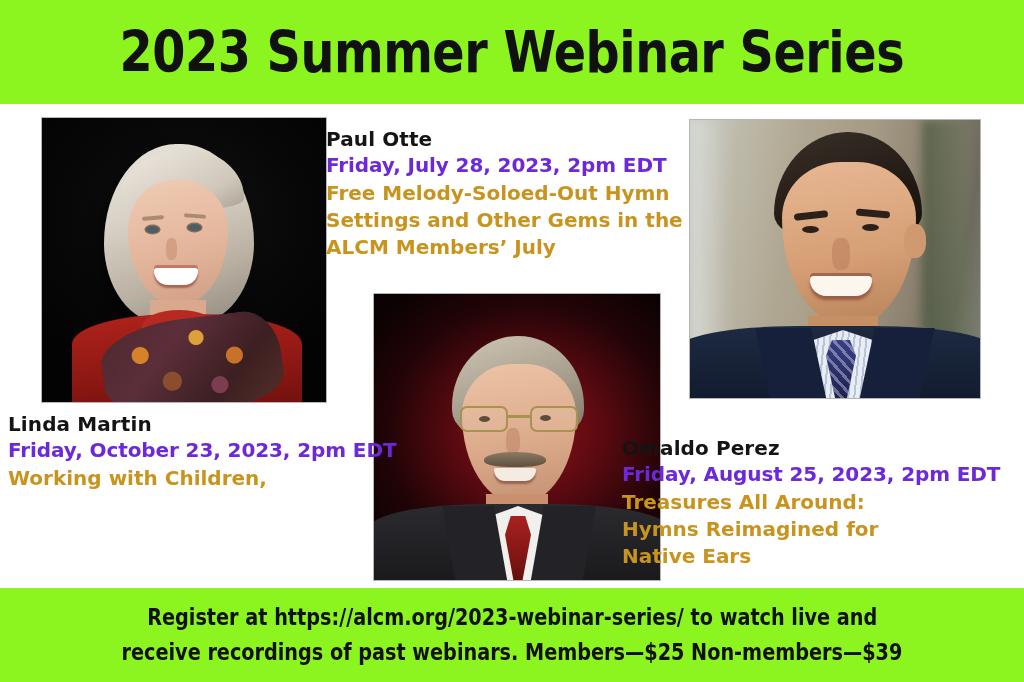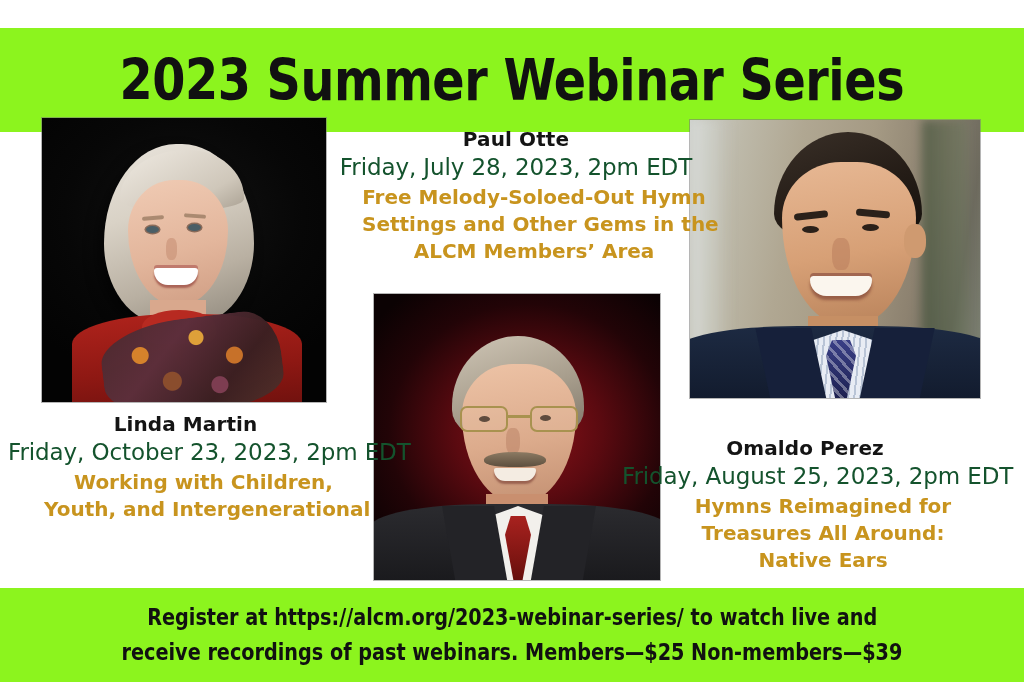--- a/index.html
+++ b/index.html
@@ -17,21 +17,21 @@
     background:#ffffff;
   }
 
   
   .band {
     position:absolute; left:0; width:1024px;
     background:#8cf41e;
     display:flex; flex-direction:column;
     align-items:center; justify-content:center;
   }
-  #top-band { top:0; height:104px;margin-top:28px; }
+  #top-band { top:0; height:104px; }
   #bottom-band { top:588px; height:94px; }
 
   #poster-title {
     font-family:"DejaVu Sans Condensed","Liberation Sans Narrow","Liberation Sans",sans-serif;
     font-weight:bold;
     font-size:57px;
     letter-spacing:-0.5px;
     color:#111111;
     line-height:1;
     transform:scaleX(0.93);
@@ -247,39 +247,39 @@
   #photo-omaldo .lapel-l {
     position:absolute; left:74px; top:208px; width:56px; height:82px;
     background:#16203a; transform:skewX(12deg);
   }
   #photo-omaldo .lapel-r {
     position:absolute; left:176px; top:208px; width:60px; height:82px;
     background:#16203a; transform:skewX(-12deg);
   }
 
   
-  .speaker-text { position:absolute; text-align:center; }
+  .speaker-text { position:absolute; text-align:left; }
   #text-paul   { left:326px; top:126px; width:380px; }
   #text-linda  { left:8px;   top:411px; width:355px; }
   #text-omaldo { left:622px; top:411px; width:366px;margin-top:24px; }
 
   .sp-name {
     font-family:"DejaVu Sans","Liberation Sans",sans-serif;
     font-weight:bold; font-size:20px; color:#141414;
     line-height:1.32; letter-spacing:0.1px;
   }
   .sp-when {
     font-family:"DejaVu Sans","Liberation Sans",sans-serif;
-    font-weight:normal; font-size:23px; color:#14532d;
+    font-weight:bold; font-size:20px; color:#6d28d9;
     line-height:1.32; letter-spacing:-0.1px; white-space:nowrap;
   }
   .sp-topic {
     font-family:"DejaVu Sans","Liberation Sans",sans-serif;
     font-weight:bold; font-size:20px; color:#c8941e;
-    line-height:1.36; margin-top:1px;padding-left:36px;
+    line-height:1.36; margin-top:1px;
   }
   .sp-topic div { white-space:nowrap; }
 </style>
 </head>
 <body>
 
 <div id="poster">
 
   <div class="band" id="top-band">
     <div id="poster-title">2023 Summer Webinar Series</div>
@@ -350,39 +350,38 @@
       <div class="lapel-r"></div>
     </div>
   </div>
 
   <div class="speaker-text" id="text-paul">
     <div class="sp-name">Paul Otte</div>
     <div class="sp-when">Friday, July 28, 2023, 2pm EDT</div>
     <div class="sp-topic">
       <div>Free Melody-Soloed-Out Hymn</div>
       <div>Settings and Other Gems in the</div>
-      <div>ALCM Members’ Area</div>
+      <div>ALCM Members’ July</div>
     </div>
   </div>
 
   <div class="speaker-text" id="text-linda">
     <div class="sp-name">Linda Martin</div>
     <div class="sp-when">Friday, October 23, 2023, 2pm EDT</div>
     <div class="sp-topic">
       <div>Working with Children,</div>
-      <div>Youth, and Intergenerational</div>
     </div>
   </div>
 
   <div class="speaker-text" id="text-omaldo">
     <div class="sp-name">Omaldo Perez</div>
     <div class="sp-when">Friday, August 25, 2023, 2pm EDT</div>
     <div class="sp-topic">
+      <div>Treasures All Around:</div>
       <div>Hymns Reimagined for</div>
-      <div>Treasures All Around:</div>
       <div>Native Ears</div>
     </div>
   </div>
 
   <div class="band" id="bottom-band">
     <div class="footer-line">Register at https://alcm.org/2023-webinar-series/ to watch live and</div>
     <div class="footer-line">receive recordings of past webinars. Members—$25 Non-members—$39</div>
   </div>
 
 </div>

